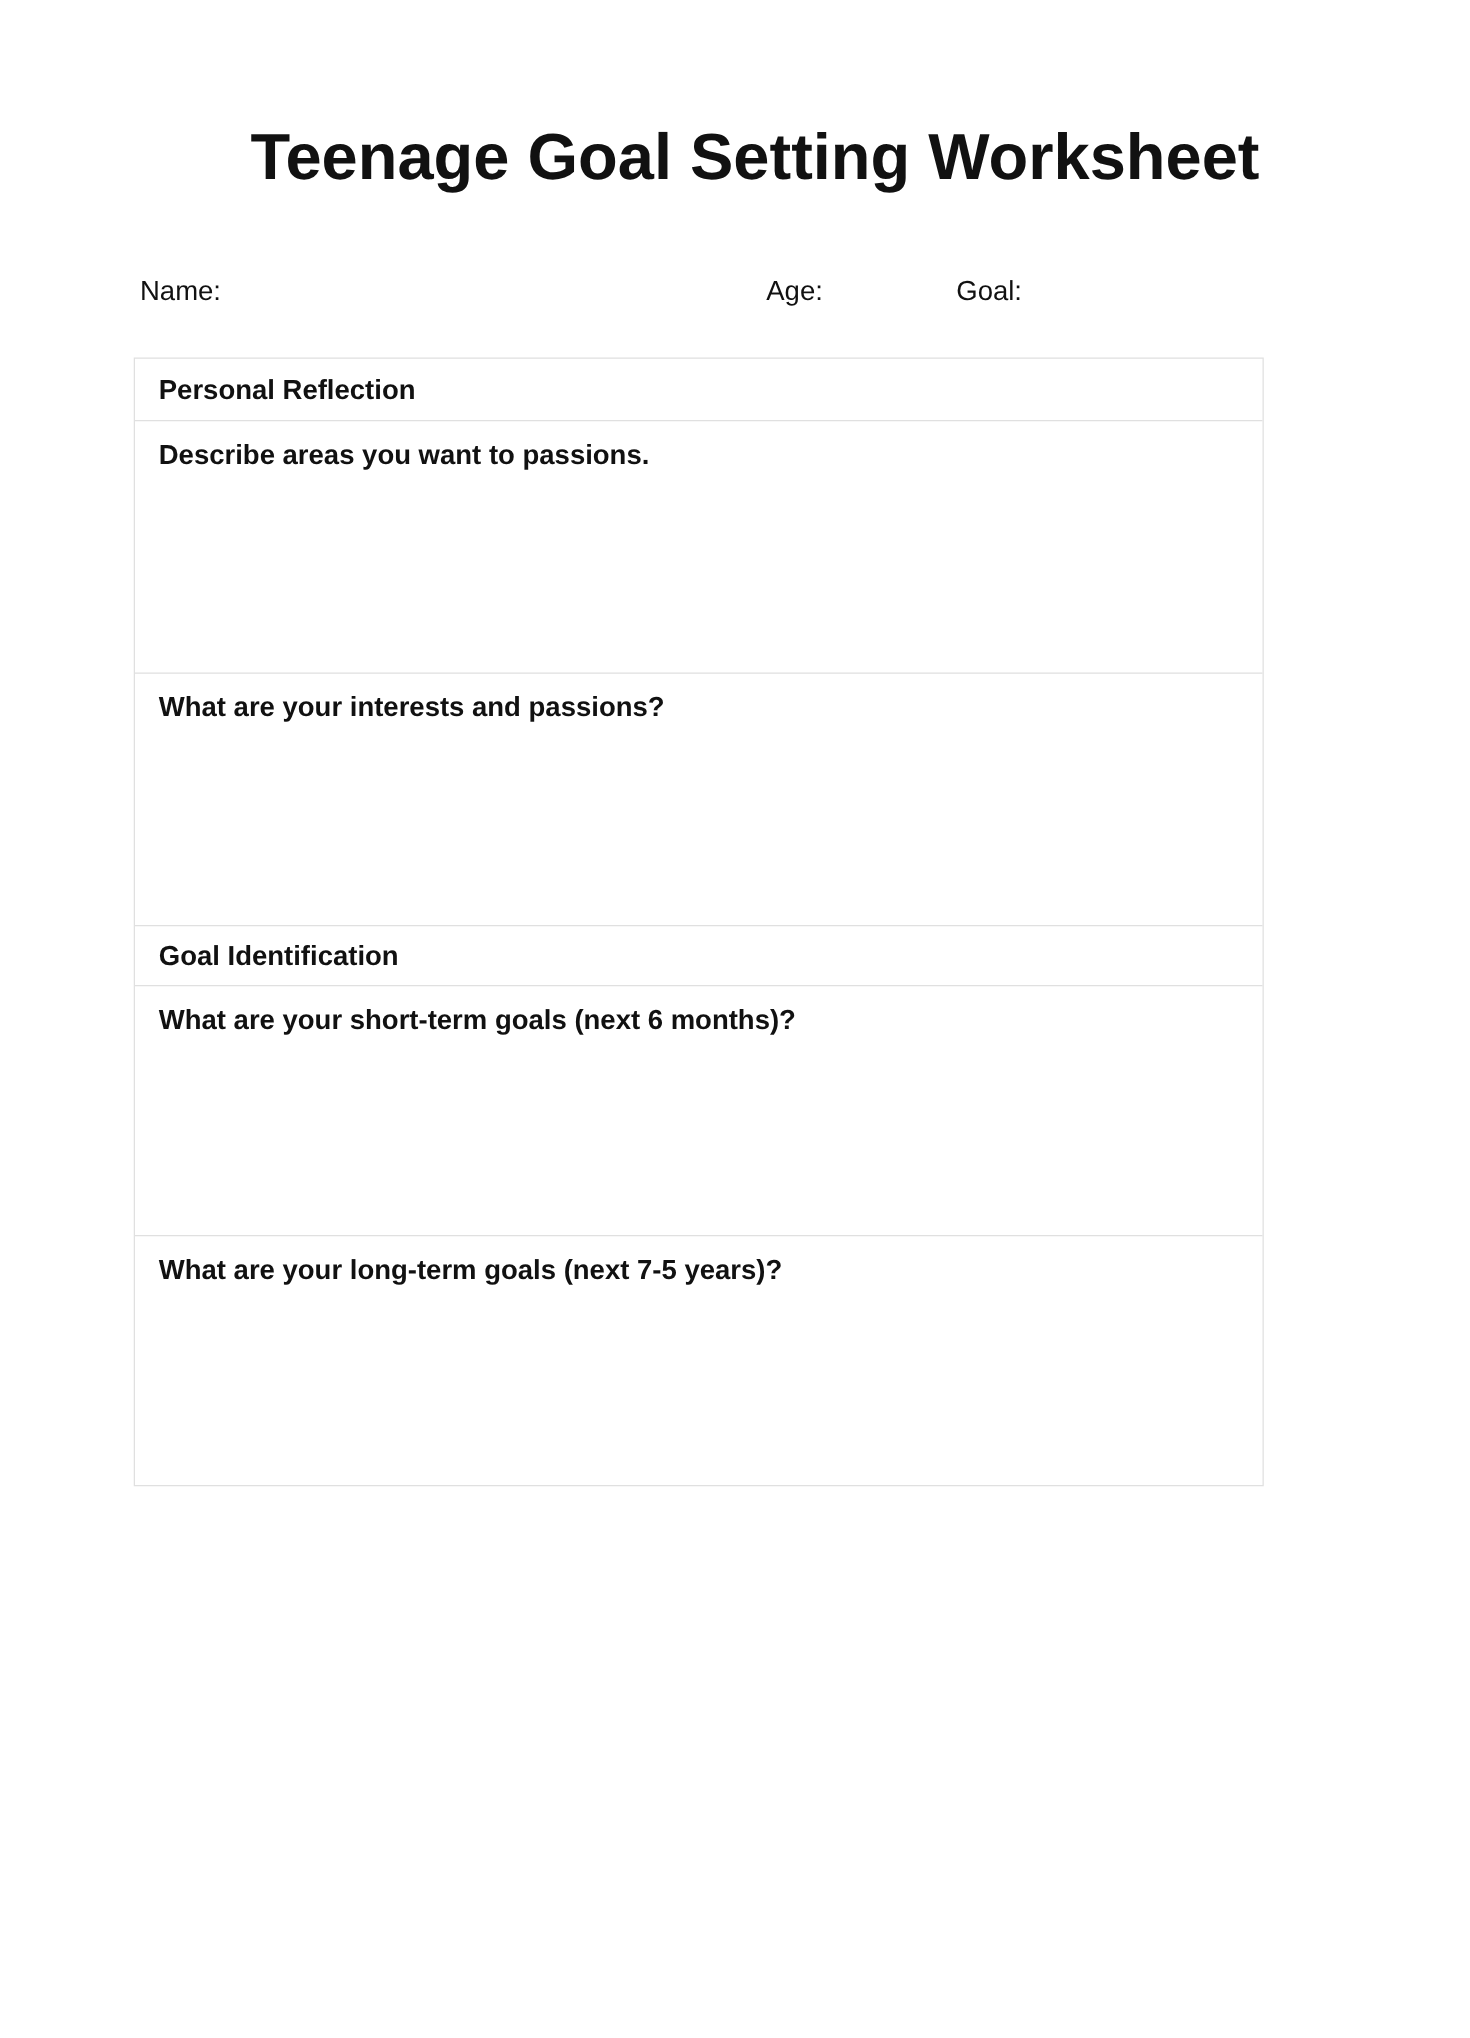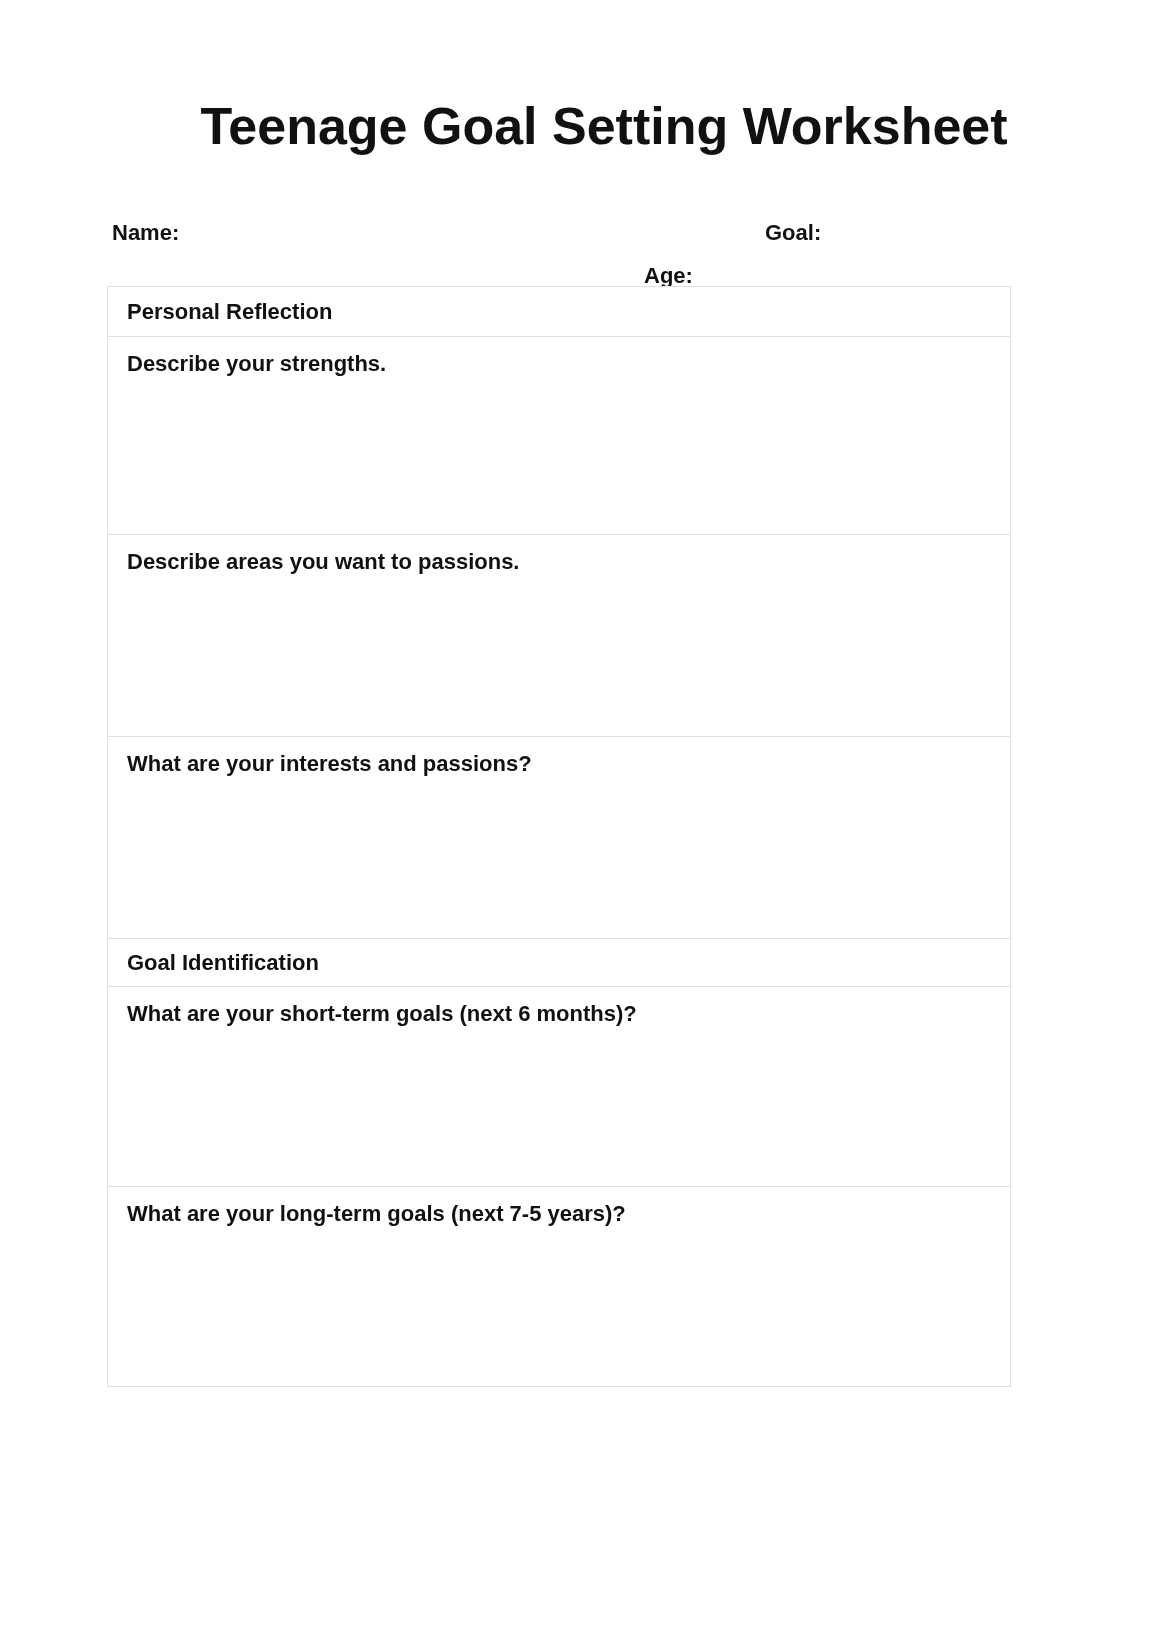--- a/index.html
+++ b/index.html
@@ -29,25 +29,25 @@
     line-height: 1.15;
     letter-spacing: 0;
   }
   .meta-row {
     position: absolute;
     top: 220px;
     left: 0;
     width: 100%;
     height: 28px;
     font-size: 22px;
-    font-weight: 700;
+    font-weight: 400;
   }
   .meta-label { position: absolute; top: 0; white-space: nowrap; }
   .meta-label.name { left: 112px; }
-  .meta-label.age  { left: 644px; margin-top: 43px; }
+  .meta-label.age  { left: 613px; }
   .meta-label.date { left: 765px; }
   .meta-field { position: absolute; top: -2px; height: 30px; }
   .meta-field.name { left: 182px; width: 400px; }
   .meta-field.age  { left: 676px; width: 80px; }
   .meta-field.date { left: 828px; width: 230px; }
 
   .worksheet-table {
     position: absolute;
     left: 107px;
     top: 286px;
@@ -94,23 +94,20 @@
     <span class="meta-label date">Goal:</span>
     <span class="meta-field date"></span>
   </div>
 
   <div class="worksheet-table">
 
     <div class="row heading h-a">
       <span>Personal Reflection</span>
     </div>
 
-    <div class="row question q1">
-      <span class="question-text">Describe your strengths.</span>
-    </div>
 
     <div class="row question q2">
       <span class="question-text">Describe areas you want to passions.</span>
     </div>
 
     <div class="row question q3">
       <span class="question-text">What are your interests and passions?</span>
     </div>
 
     <div class="row heading h-b">

